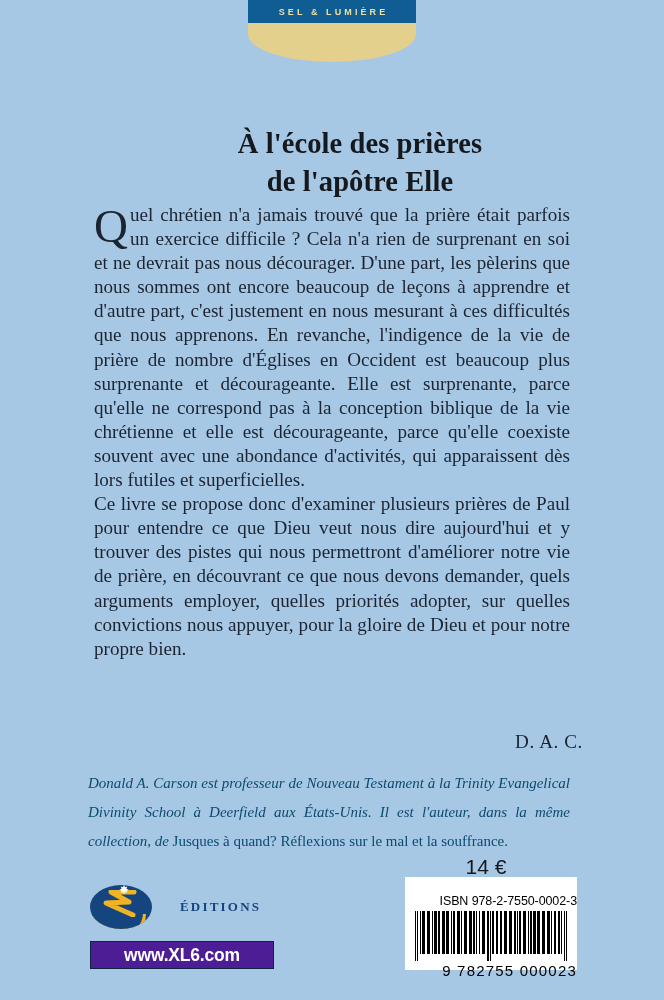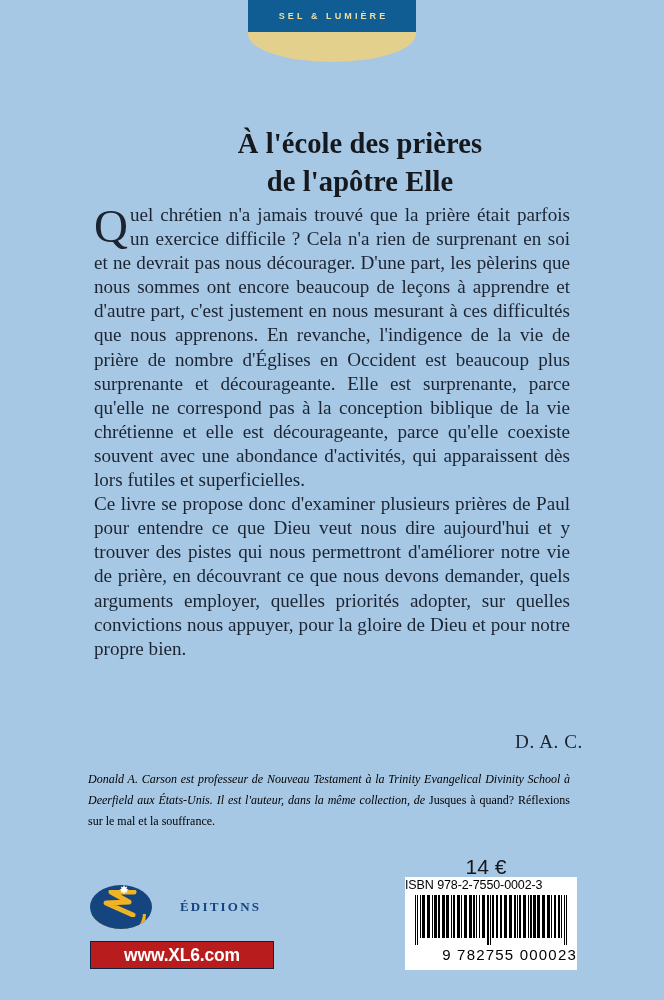--- a/index.html
+++ b/index.html
@@ -32,21 +32,21 @@
     height: 100%;
     background: #e3d08d;
     border-bottom-left-radius: 50% 28px;
     border-bottom-right-radius: 50% 28px;
   }
   #collection-banner .banner-top {
     position: absolute;
     left: 0;
     top: 0;
     width: 100%;
-    height: 32px;
+    height: 23px;
     background: #0f5d93;
     display: flex;
     align-items: center;
     justify-content: center;
   }
   #collection-banner .banner-label {
     font-family: "Liberation Sans", sans-serif;
     font-size: 9px;
     font-weight: bold;
     letter-spacing: 3.1px;
@@ -106,24 +106,24 @@
     letter-spacing: 0.6px;
     color: #1c2431;
   }
 
   
   #author-note {
     position: absolute;
     left: 88px;
     top: 769px;
     width: 482px;
-    font-size: 12px;
-    line-height: 21px;
+    font-size: 15px;
+    line-height: 29px;
     text-align: justify;
-    color: #000000;
+    color: #0c4a6e;
   }
   #author-note .it { font-style: italic; }
   #author-note .rom { font-style: normal; }
 
   
   #publisher-block {
     position: absolute;
     left: 90px;
     top: 880px;
   }
@@ -211,21 +211,21 @@
     letter-spacing: 0.5px;
     color: #14457f;
     margin-top: -1px;
   }
   #excelsis-wordmark .excelsis .big { font-size: 38px; }
 
   #website-badge {
     margin-top: 9px;
     width: 182px;
     height: 26px;
-    background: #b91c1c;
+    background: #4c1d95;
     border: 1px solid #0d2340;
     display: flex;
     align-items: center;
     justify-content: center;
   }
   #website-badge .site-text {
     font-family: "Liberation Sans", sans-serif;
     font-size: 17.5px;
     font-weight: bold;
     color: #ffffff;
@@ -246,25 +246,25 @@
   #barcode-panel {
     position: absolute;
     left: 405px;
     top: 877px;
     width: 172px;
     height: 93px;
     background: #ffffff;
     padding: 0;
   }
   #barcode-isbn {
-    text-align: left;
+    text-align: right;
     font-family: "Liberation Sans", sans-serif;
     font-size: 12.5px;
     color: #000;
-    padding-top: 1px;
+    padding-top: 17px;
     letter-spacing: -0.1px;
   }
   #barcode-bars {
     margin: 3px auto 0 auto;
     width: 152px;
     height: 50px;
     display: block;
   }
   #barcode-digits {
     font-family: "Liberation Sans", sans-serif;

